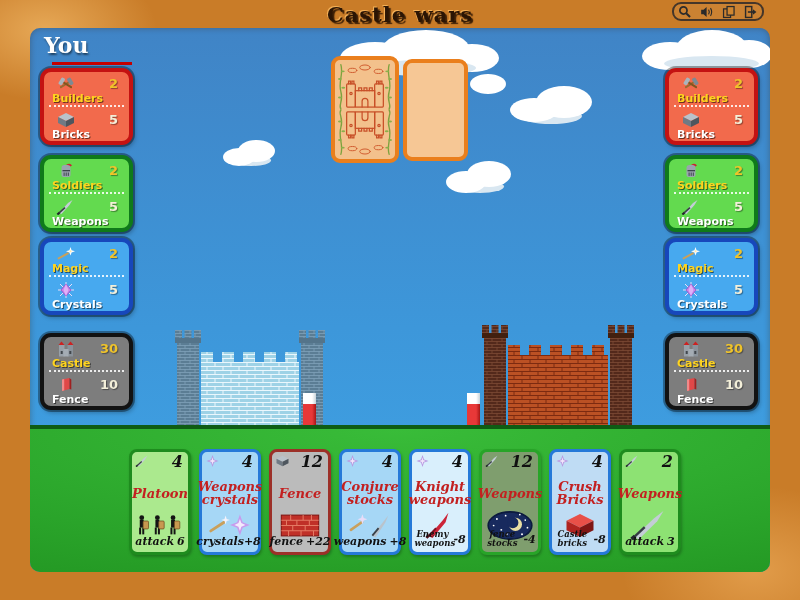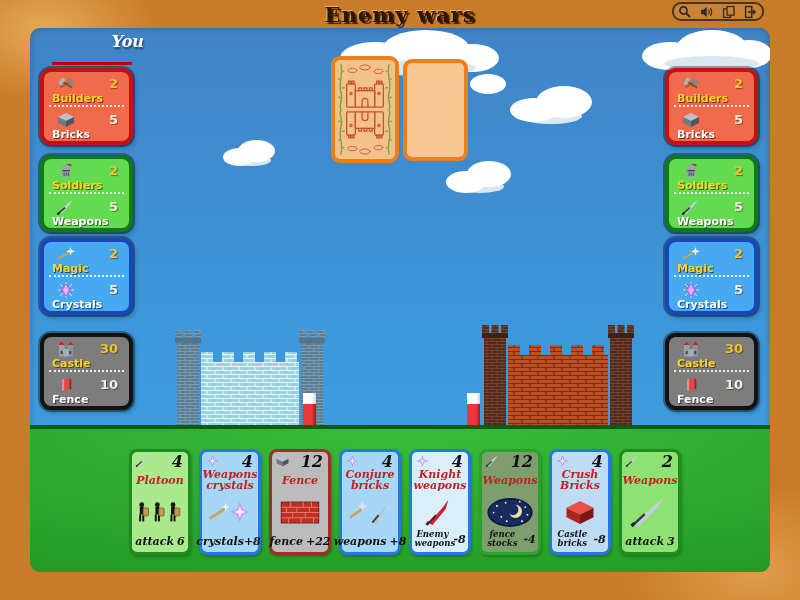--- a/index.html
+++ b/index.html
@@ -37,22 +37,22 @@
     position:absolute;left:0;bottom:0;width:100%;height:147px;box-sizing:border-box;
     background:radial-gradient(130% 150% at 50% 0%, #39bc39 0%, #2aa42a 55%, #1e8e1e 100%);
     border-top:4px solid #0e5c14;
   }
   
   .cloud{position:absolute}
   .puff{position:absolute;background:#fff;border-radius:50%}
   .puff.sh{background:#d9e7f1}
   
   .you-label{
-    position:absolute;left:14px;top:4px;width:100px;text-align:right;color:#fff;
-    font-family:"DejaVu Serif",serif;font-style:italic;font-weight:bold;font-size:16px;
+    position:absolute;left:14px;top:4px;width:100px;text-align:left;color:#fff;
+    font-family:"DejaVu Serif",serif;font-weight:bold;font-size:22px;
     text-shadow:1px 2px 2px rgba(0,0,0,.5);
   }
   .you-underline{position:absolute;left:22px;top:34px;width:80px;height:3px;background:#c40000}
   .comp-label{
     position:absolute;left:626px;top:8px;width:116px;text-align:center;color:#101010;
     font-family:"DejaVu Serif",serif;font-style:italic;font-weight:bold;font-size:21px;
   }
   
   .panel{
     position:absolute;width:93px;height:77px;box-sizing:border-box;
@@ -101,23 +101,23 @@
   .c-mblue{background:#bfdcf4;border-color:#2579d8}
   .c-gray{background:#bbbbbb;border-color:#9c3028}
   .c-olive{background:#7f9e6e;border-color:#28a428}
   .mini{position:absolute;top:3px;left:3px;width:15px;height:12px}
   .mini svg{width:15px;height:12px;display:block}
   .cost{
     position:absolute;top:0;right:5px;color:#111;
     font-family:"DejaVu Serif",serif;font-style:italic;font-weight:bold;font-size:16px;
   }
   .ctitle{
-    margin-top:13px;height:30px;display:flex;align-items:center;justify-content:center;
+    margin-top:26px;height:30px;display:flex;align-items:center;justify-content:center;
     text-align:center;color:#c32020;line-height:1;
-    font-family:"DejaVu Serif",serif;font-style:italic;font-weight:bold;font-size:11px;
+    font-family:"DejaVu Serif",serif;font-style:italic;font-weight:bold;font-size:13px;
   }
   .cart{height:34px;display:flex;align-items:center;justify-content:center}
   .cart svg{display:block}
   .ceffect{
     position:absolute;bottom:4px;left:0;width:100%;
     display:flex;align-items:center;justify-content:center;gap:3px;color:#111;
     font-family:"DejaVu Serif",serif;font-style:italic;font-weight:bold;font-size:11px;
   }
   .ceffect.stack .etext{font-size:8.5px;max-width:36px;text-align:center;line-height:1.05}
   .sprite{position:absolute;width:0;height:0;overflow:hidden}
@@ -295,21 +295,21 @@
           <ellipse cx="55" cy="17" rx="2" ry="1"></ellipse>
         <ellipse cx="51.5" cy="26" rx="2" ry="1"></ellipse>
           <ellipse cx="55" cy="36" rx="2" ry="1"></ellipse>
       </g>
     </g>
     <use href="#bh" transform="translate(0,97) scale(1,-1)"></use>
   </symbol>
 </svg>
 
 <div class="titlebar">
-  <div class="title">Enemy wars</div>
+  <div class="title">Castle wars</div>
   <div class="toolbar">
     <svg>
         <use href="#i-zoom"></use>
       </svg>
     <svg>
         <use href="#i-sound"></use>
       </svg>
     <svg>
         <use href="#i-cards"></use>
       </svg>
@@ -674,21 +674,21 @@
     </div>
   </div>
 
   <div class="card c-blue" style="left:309px">
     <span class="mini">
         <svg>
           <use href="#i-sparkle"></use>
         </svg>
       </span>
     <span class="cost">4</span>
-    <div class="ctitle">Conjure bricks</div>
+    <div class="ctitle">Conjure stocks</div>
     <div class="cart">
       <svg width="44" height="26" viewBox="0 0 40 24">
           <use href="#a-conjw"></use>
         </svg>
     </div>
     <div class="ceffect">
       <span class="etext">weapons</span>
       <span class="evalue">+8</span>
     </div>
   </div>

